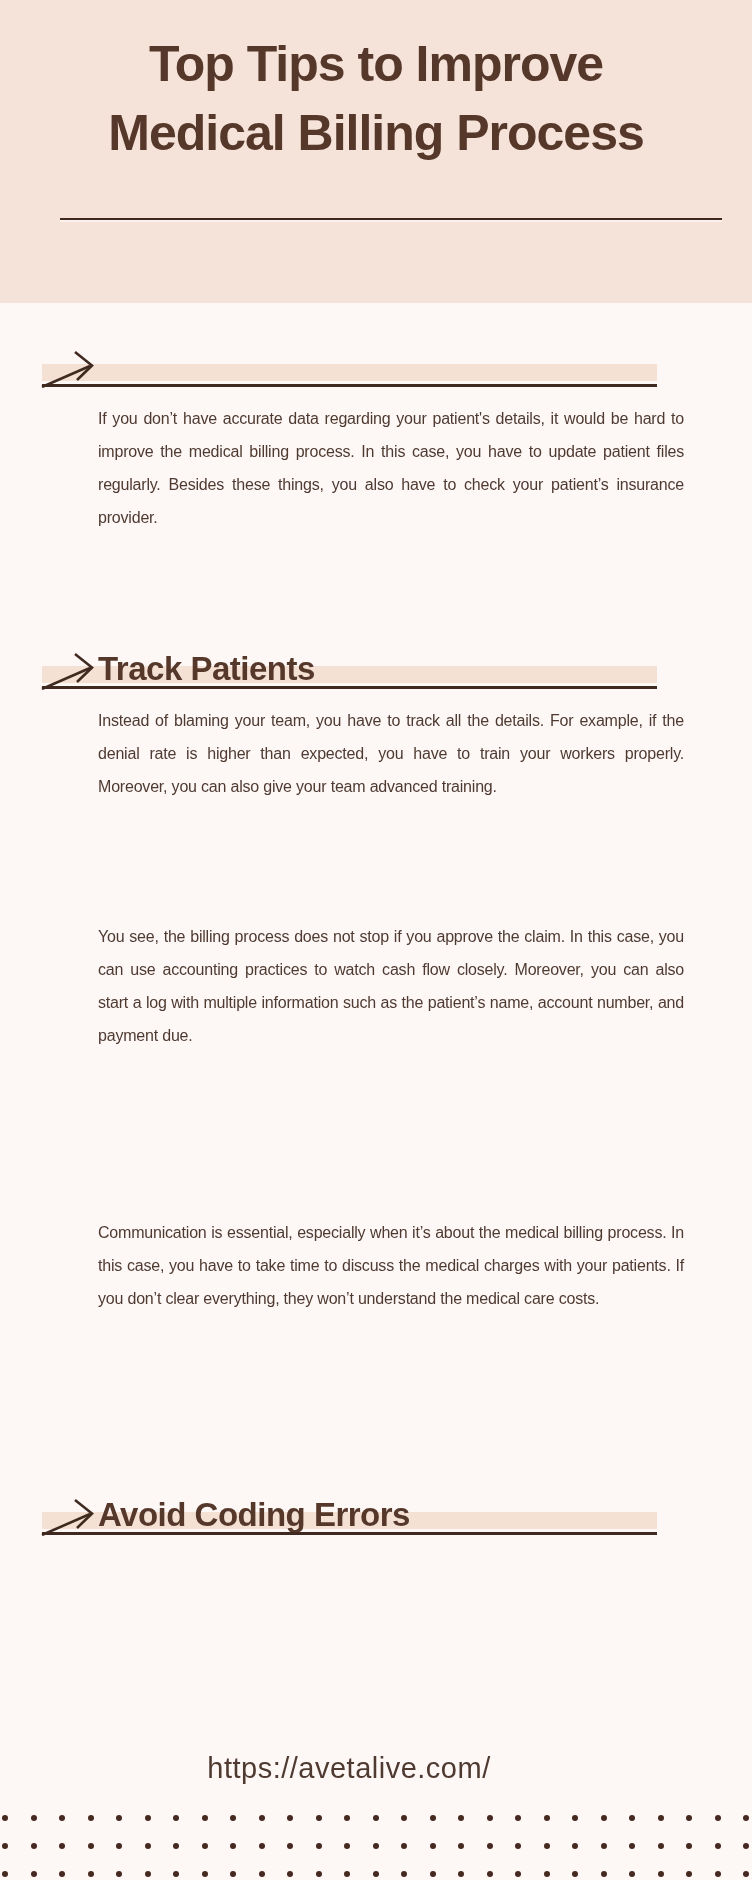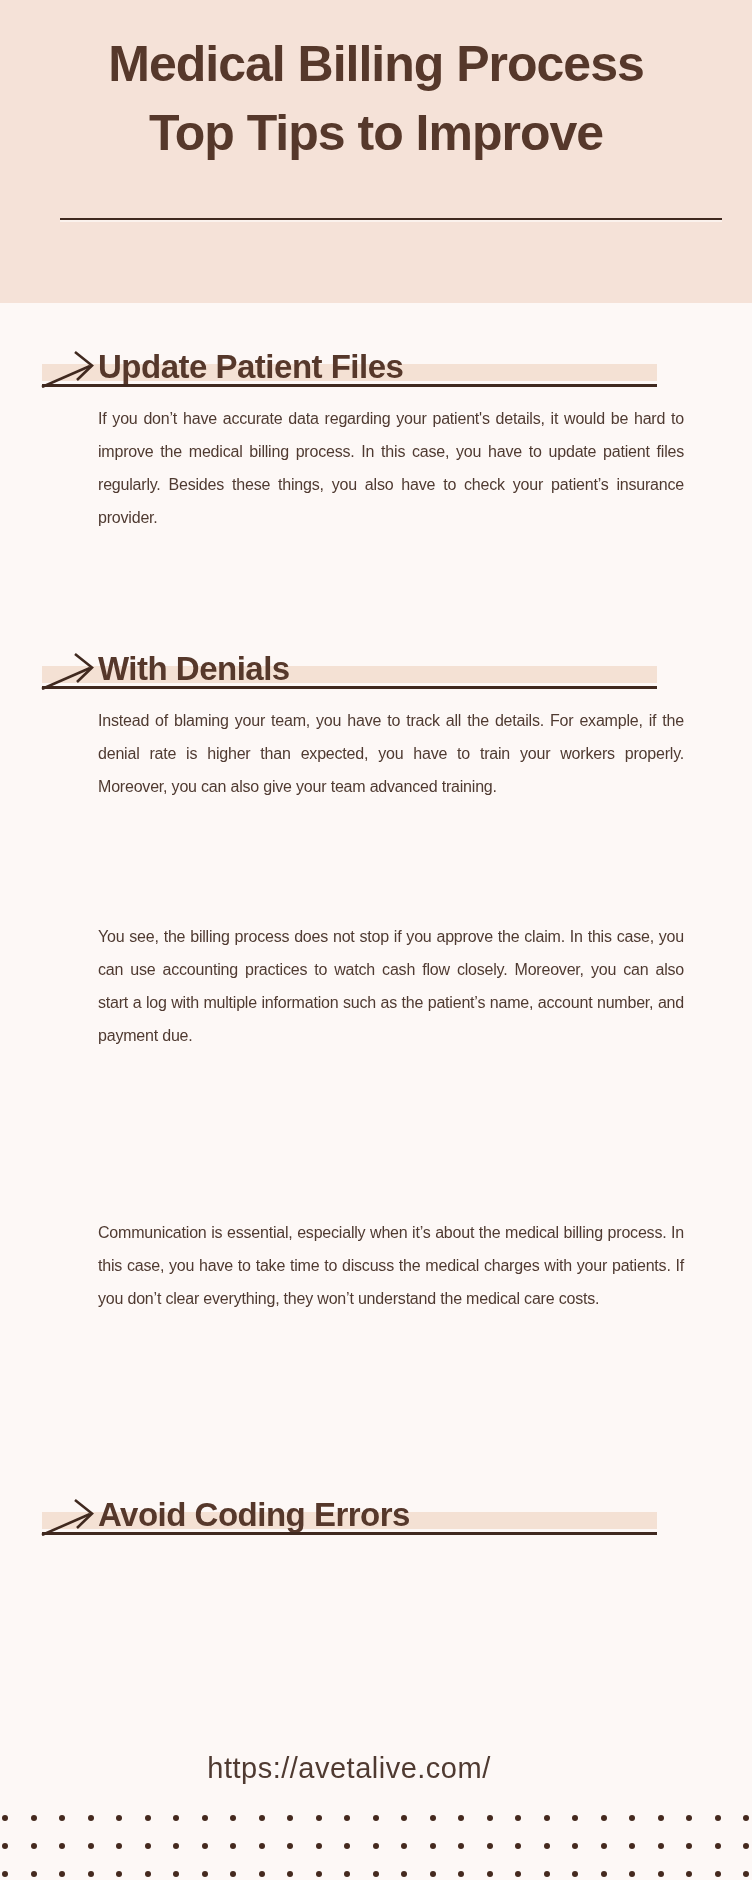--- a/index.html
+++ b/index.html
@@ -114,53 +114,52 @@
     background: var(--dot-color, #45291e);
   }
 </style>
 </head>
 <body>
 
 <div class="page">
 
   <header class="header">
     <h1 class="title">
+      <span class="line">Top Tips to Improve</span>
       <span class="line">Medical Billing Process</span>
-      <span class="line">Top Tips to Improve</span>
     </h1>
     <div class="header-rule"></div>
   </header>
 
   <div id="sections-root">
   <section class="tip tip-1">
     <div class="tip-heading">
       <span class="hl-bar"></span>
       <span class="h-rule"></span>
       <span class="arrow">
         <svg viewBox="0 0 58 40" xmlns="http://www.w3.org/2000/svg">
           <path d="M2 39 L50 18" stroke="#40291f" stroke-width="2.6" fill="none"></path>
           <path d="M35 4 L52 17.5 L37 32" stroke="#40291f" stroke-width="2.6" fill="none" stroke-linejoin="miter"></path>
         </svg>
       </span>
-      <h2 class="tip-title">Update Patient Files</h2>
     </div>
     <p class="tip-body">If you don’t have accurate data regarding your patient's details, it would be hard to improve the medical billing process. In this case, you have to update patient files regularly. Besides these things, you also have to check your patient’s insurance provider.</p>
   </section>
 
   <section class="tip tip-2">
     <div class="tip-heading">
       <span class="hl-bar"></span>
       <span class="h-rule"></span>
       <span class="arrow">
         <svg viewBox="0 0 58 40" xmlns="http://www.w3.org/2000/svg">
           <path d="M2 39 L50 18" stroke="#40291f" stroke-width="2.6" fill="none"></path>
           <path d="M35 4 L52 17.5 L37 32" stroke="#40291f" stroke-width="2.6" fill="none" stroke-linejoin="miter"></path>
         </svg>
       </span>
-      <h2 class="tip-title">With Denials</h2>
+      <h2 class="tip-title">Track Patients</h2>
     </div>
     <p class="tip-body">Instead of blaming your team, you have to track all the details. For example, if the denial rate is higher than expected, you have to train your workers properly. Moreover, you can also give your team advanced training.</p>
   </section>
 
   <section class="tip tip-3">
     <p class="tip-body">You see, the billing process does not stop if you approve the claim. In this case, you can use accounting practices to watch cash flow closely. Moreover, you can also start a log with multiple information such as the patient’s name, account number, and payment due.</p>
   </section>
 
   <section class="tip tip-4">
     <p class="tip-body">Communication is essential, especially when it’s about the medical billing process. In this case, you have to take time to discuss the medical charges with your patients. If you don’t clear everything, they won’t understand the medical care costs.</p>

